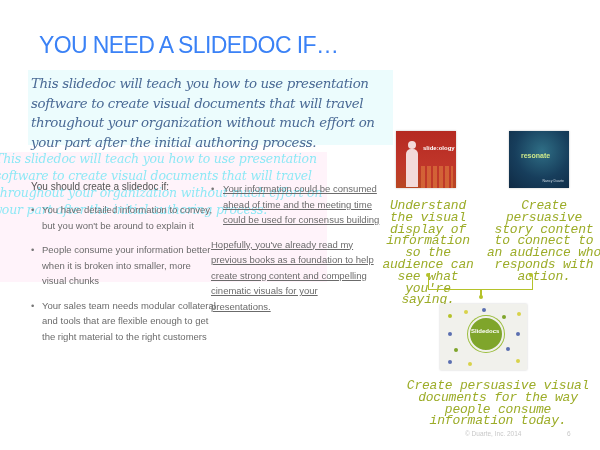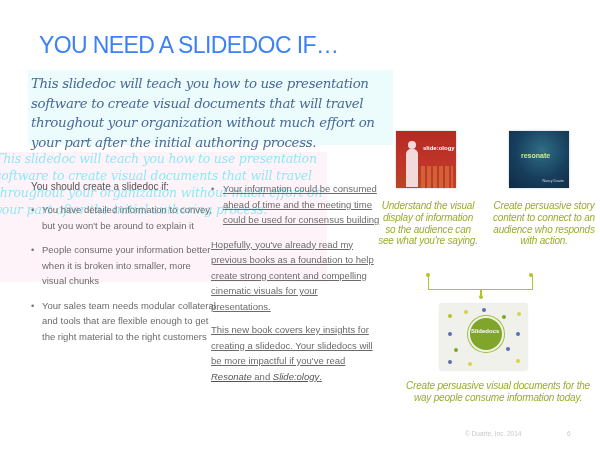--- a/index.html
+++ b/index.html
@@ -74,22 +74,22 @@
     left: 509px; top: 131px;
     background: radial-gradient(circle at 55% 35%, #2f6e85 0%, #173e5c 55%, #0f2a44 100%);
   }
   .book-blue .label {
     position: absolute; left: 12px; top: 21px; font-size: 7px; color: #cfe98a; font-weight: bold;
   }
   .book-blue .author {
     position: absolute; right: 5px; bottom: 5px; font-size: 3.5px; color: #d0dbe5;
   }
   .caption {
-    position: absolute; font-family: Liberation Sans, sans-serif; font-style: italic;
-    font-size: 10px; line-height: 11.8px; color: #9cac28; text-align: center;
+    position: absolute; font-family: Liberation Mono, monospace; font-style: italic;
+    font-size: 13px; line-height: 11.8px; color: #9cac28; text-align: center;
     letter-spacing: -0.2px;
   }
   .cap-1 { left: 378px; top: 200px; width: 100px; }
   .cap-2 { left: 484px; top: 200px; width: 120px; }
   .cap-3 { left: 403px; top: 380px; width: 190px; }
   .bracket {
     position: absolute; left: 428px; top: 276px; width: 103px; height: 13px;
     border: 1.5px solid #b5c22a; border-top: none;
   }
   .bracket-stem {
@@ -132,21 +132,20 @@
     <li>People consume your information better when it is broken into smaller, more visual chunks</li>
     <li>Your sales team needs modular collateral and tools that are flexible enough to get the right material to the right customers</li>
   </ul>
 </div>
 
 <div class="col-mid">
   <ul>
     <li>Your information could be consumed ahead of time and the meeting time could be used for consensus building</li>
   </ul>
   <p class="para">Hopefully, you've already read my previous books as a foundation to help create strong content and compelling cinematic visuals for your presentations.</p>
-  <p class="para"><span>This new book covers key insights for creating a slidedoc. Your slidedocs will be more impactful if you've read </span><a class="book-link">Resonate</a><span> and </span><a class="book-link">Slide:ology</a><span>.</span></p>
 </div>
 
 <div class="book book-red">
   <div class="bars"></div>
   <div class="figure"></div>
   <span class="label">slide:ology</span>
 </div>
 
 <div class="book book-blue">
   <span class="label">resonate</span>

